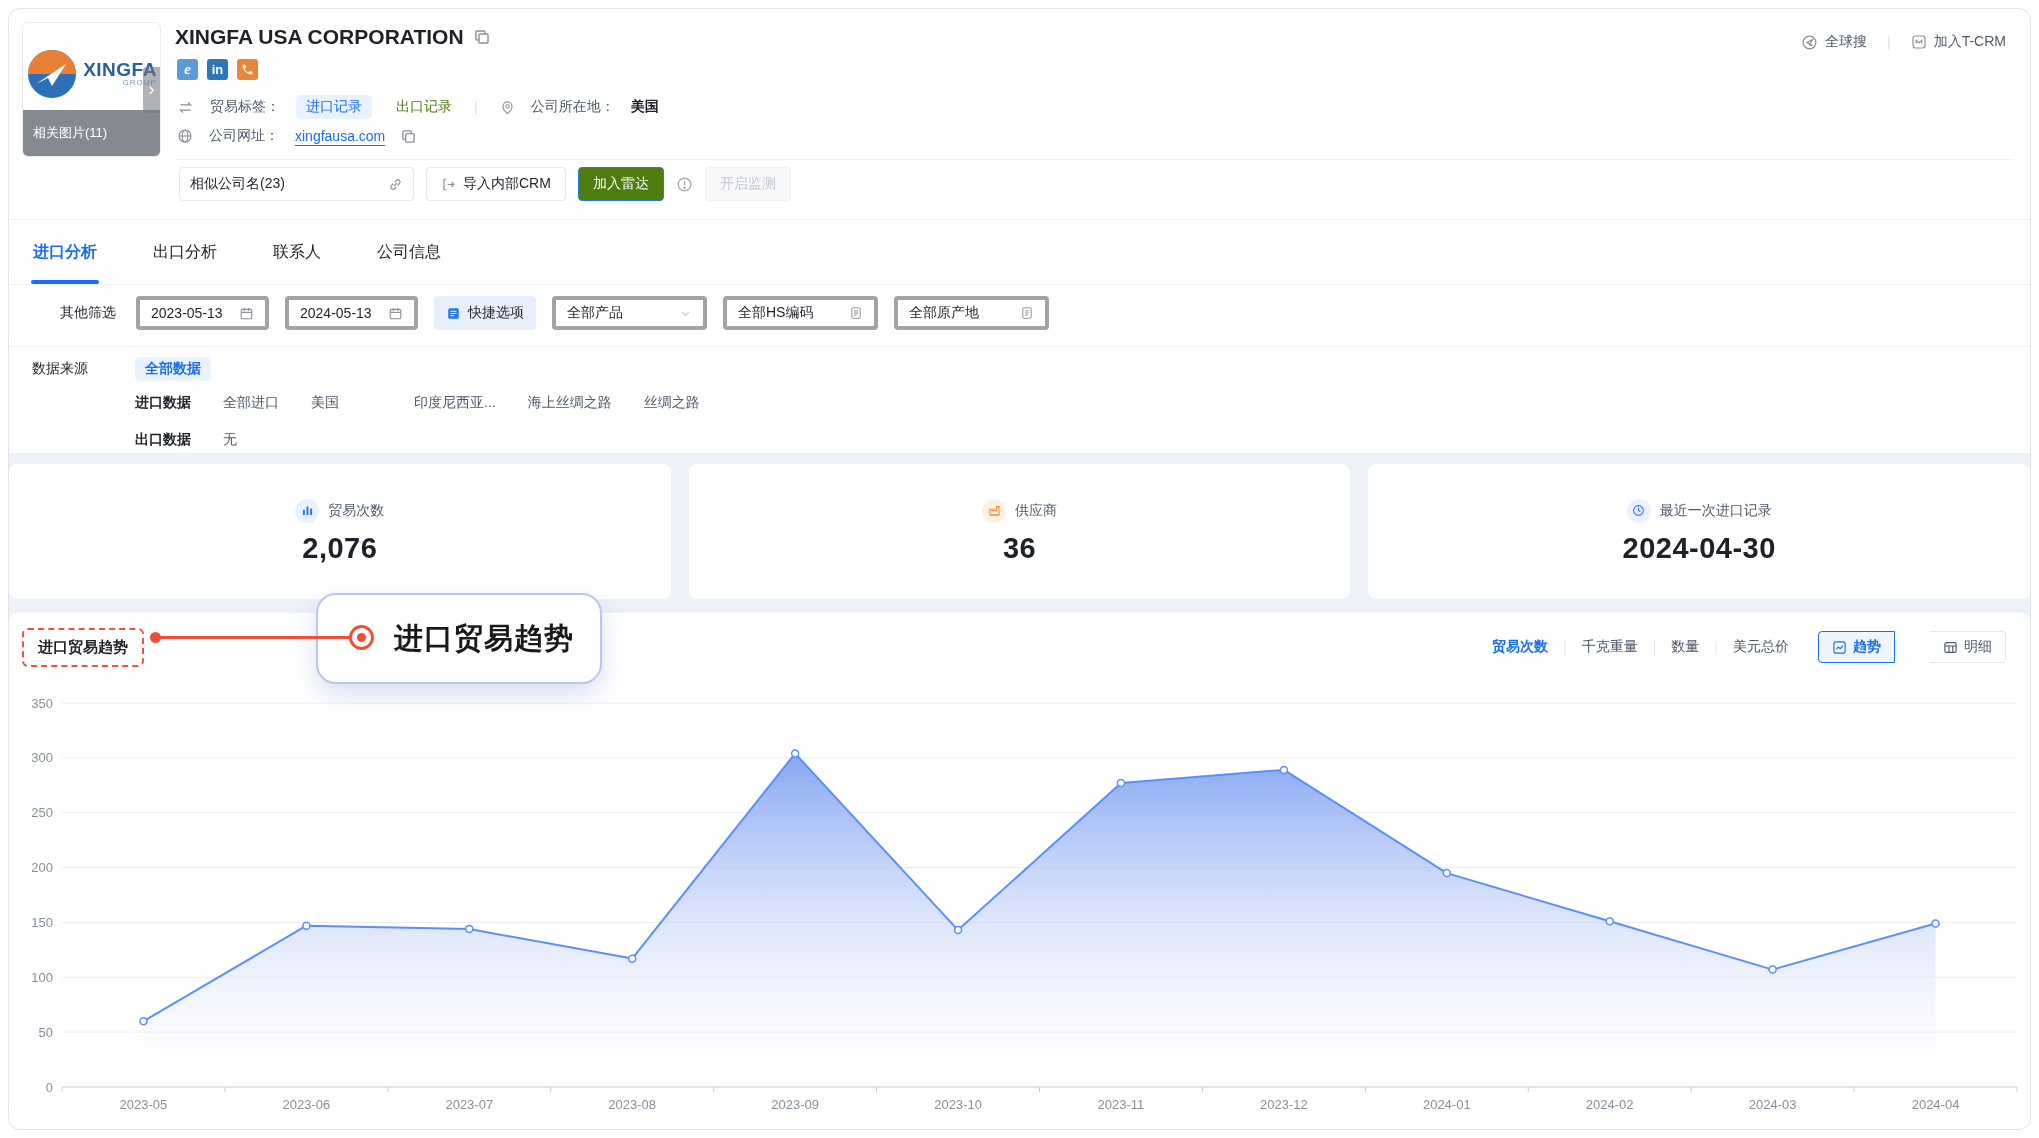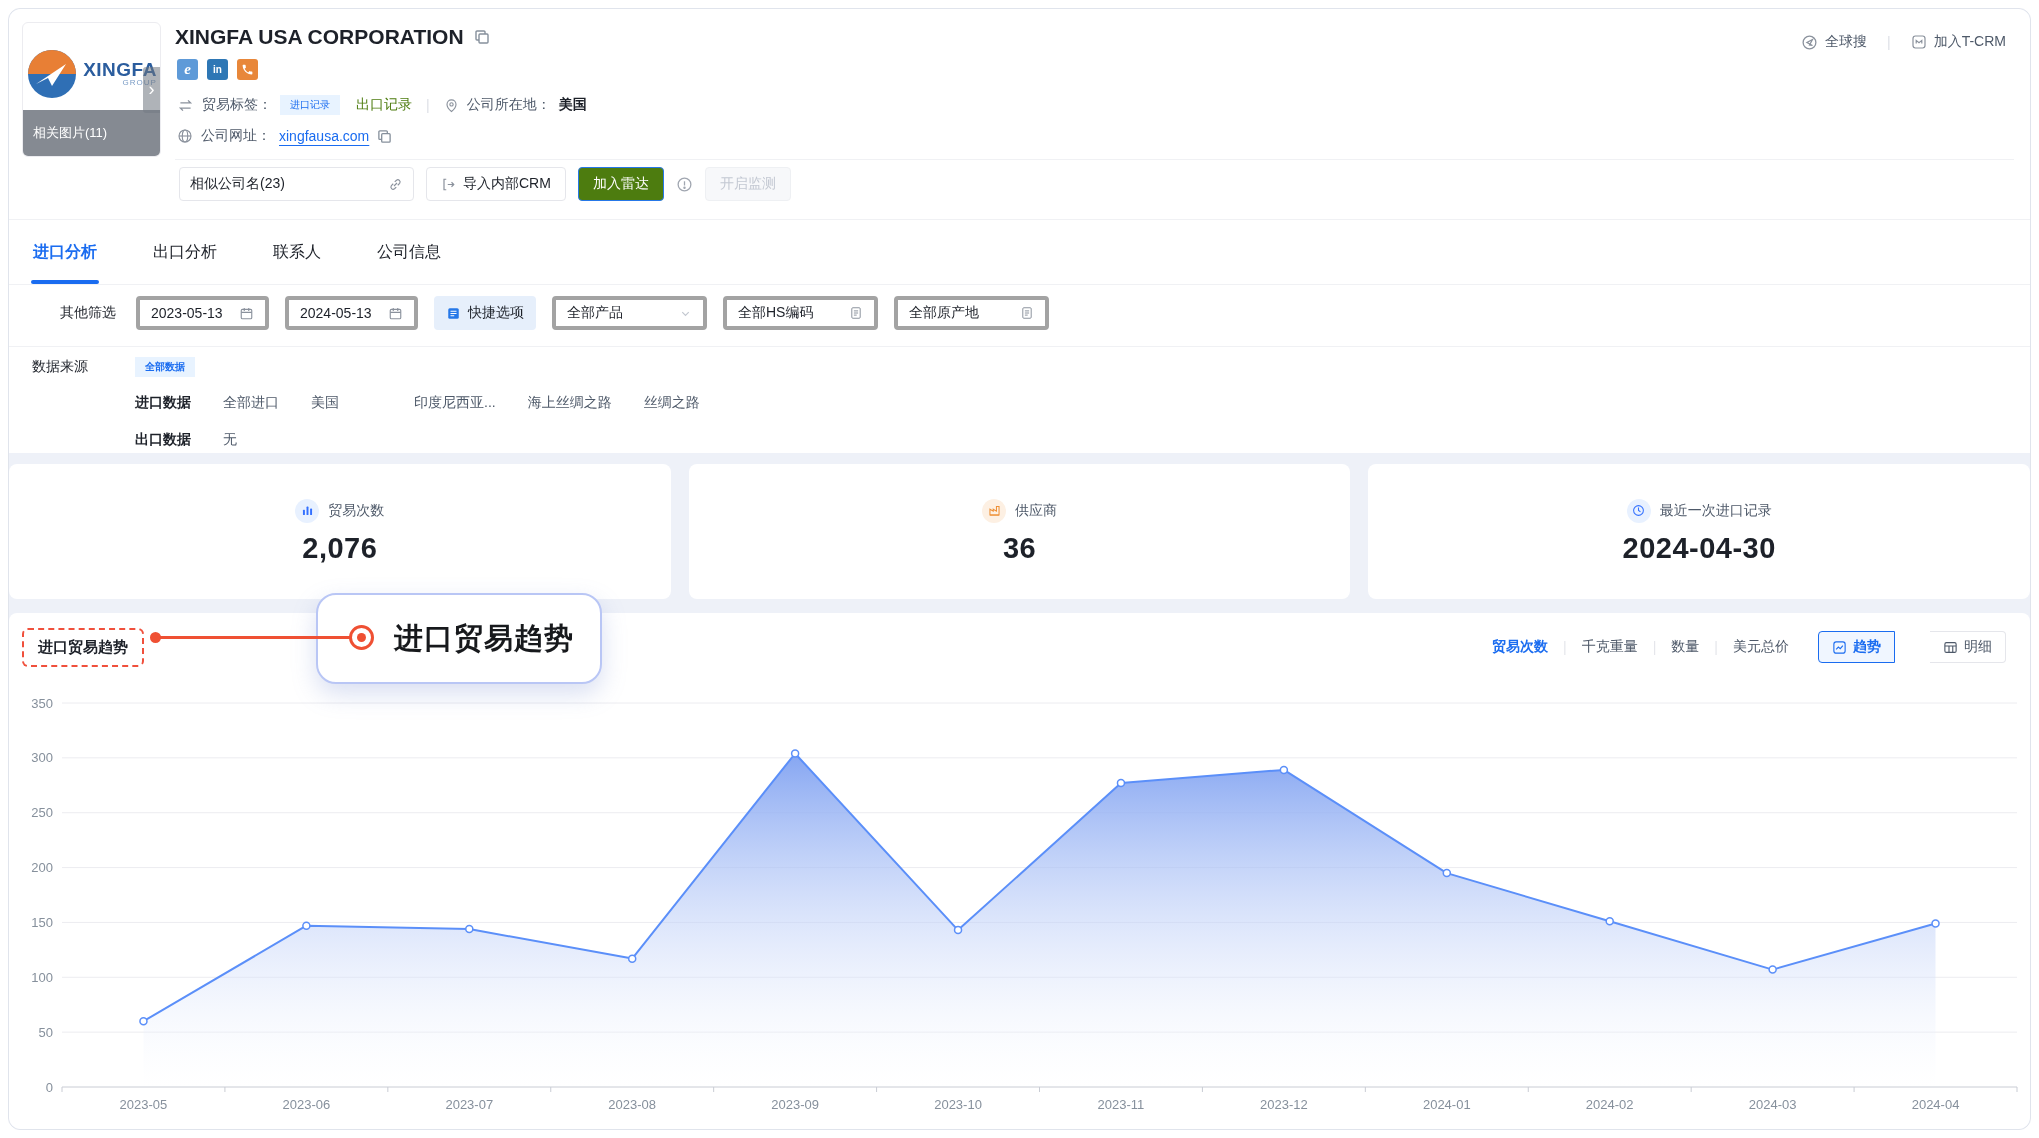--- a/index.html
+++ b/index.html
@@ -28,27 +28,27 @@
     display:flex; align-items:center; padding-left:10px; }
 
   .company-name { position:absolute; left:166px; top:16px; font-size:21px; font-weight:600;
     display:flex; align-items:center; gap:10px; }
   .icon-btn { color:#86909c; display:inline-flex; cursor:pointer; }
 
   .social-row { position:absolute; left:168px; top:50px; display:flex; gap:9px; }
   .s-ico { width:21px; height:21px; border-radius:3px; color:#fff; font-weight:700;
     display:flex; align-items:center; justify-content:center; font-size:12px; cursor:pointer; }
   .s-web { background:#5e9ad8; font-style:italic; font-family:"Liberation Serif",serif; font-size:15px; }
-  .s-in  { background:#2e77b5; font-size:10px; }
+  .s-in  { background:#2e77b5; font-size:13px; }
   .s-tel { background:#e8873a; font-size:13px; }
 
-  .meta-row { position:absolute; left:168px; display:flex; align-items:center; gap:8px; font-size:14px; }
+  .meta-row { position:absolute; left:168px; display:flex; align-items:center; gap:16px; font-size:14px; }
   .meta-label { color:#4e5969; }
   .g-ico { color:#8a919c; display:inline-flex; }
-  .tag-blue { background:#e8f3ff; color:#1a6cf0; padding:3px 10px; border-radius:0; font-size:10px; }
+  .tag-blue { background:#e8f3ff; color:#1a6cf0; padding:3px 10px; border-radius:5px; font-size:14px; }
   .tag-plain { color:#4d7c0f; font-weight:500; }
   .v-sep { color:#dcdfe6; margin:0 6px; }
   .bold-val { font-weight:600; }
   .link { color:#1a6cf0; text-decoration:underline; text-underline-offset:4px; cursor:pointer; }
 
   .head-divider { position:absolute; left:166px; right:16px; top:150px; height:1px; background:#f0f1f4; }
 
   .action-row { position:absolute; left:170px; top:158px; height:34px; display:flex; align-items:center; gap:12px; }
   .input-like { width:235px; height:34px; border:1px solid #e5e6eb; border-radius:4px;
     display:flex; align-items:center; justify-content:space-between; padding:0 10px; font-size:14px; cursor:pointer; }

